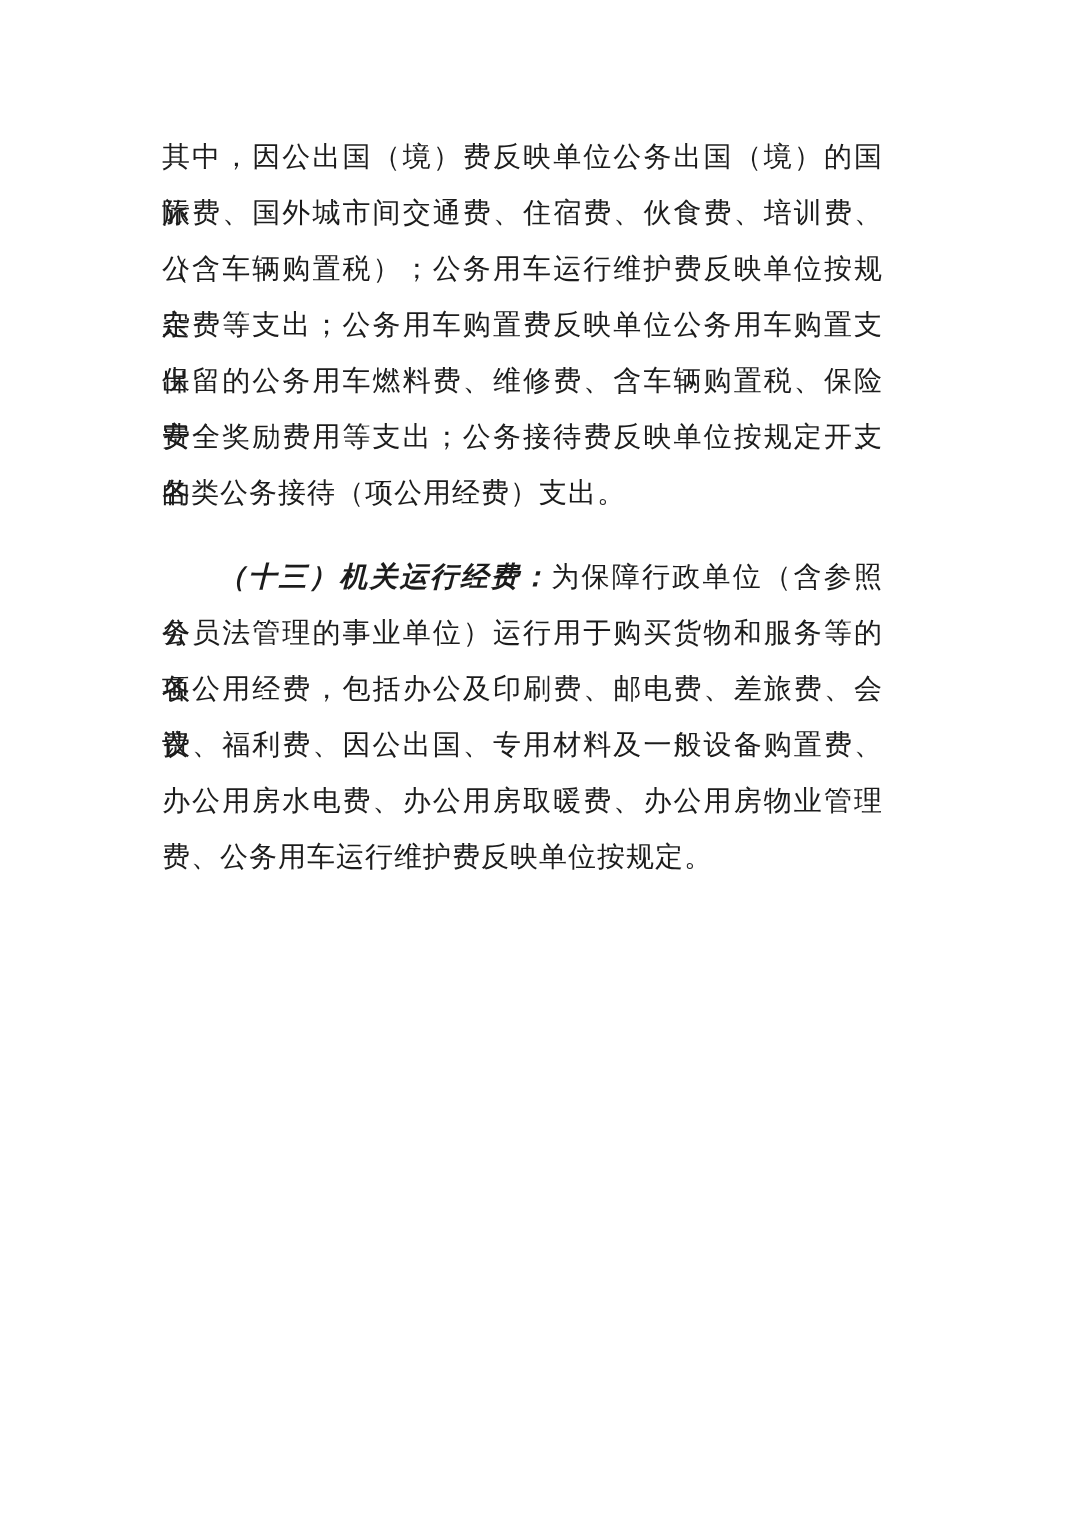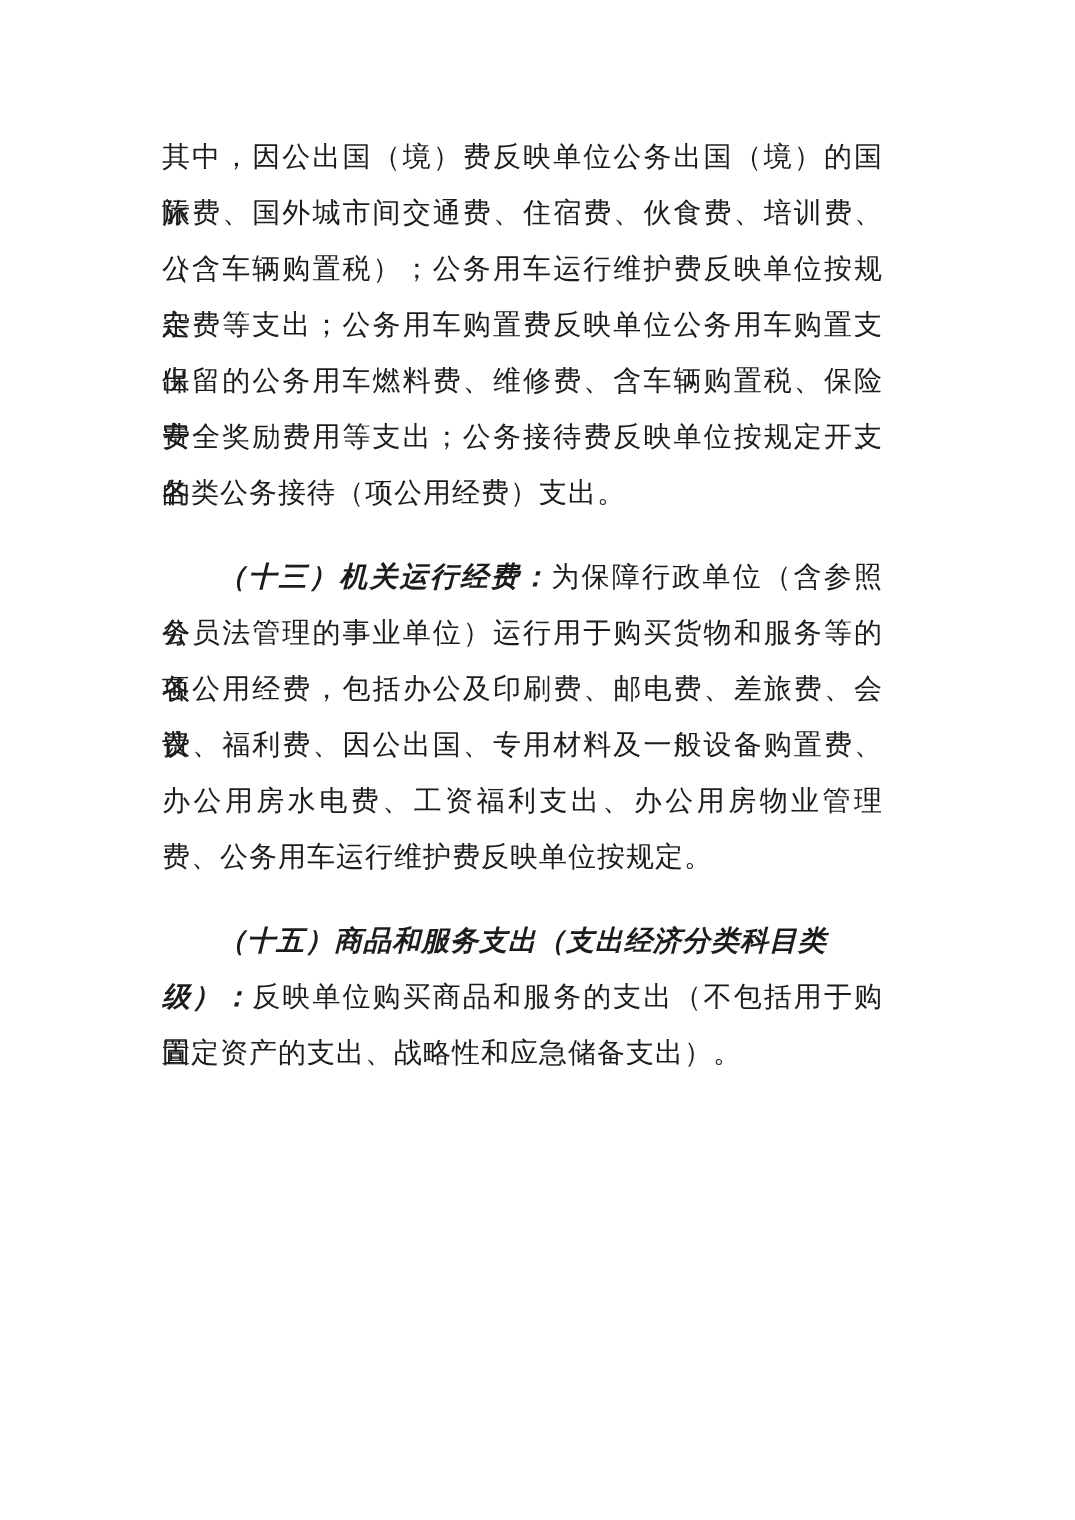--- a/index.html
+++ b/index.html
@@ -63,22 +63,17 @@
         <div class="line justify"><span class="run">杂费等支出；公务用车购置费反映单位公务用车购置支出</span></div>
         <div class="line justify"><span class="run">保留的公务用车燃料费、维修费、含车辆购置税、保险费、</span></div>
         <div class="line justify"><span class="run">安全奖励费用等支出；公务接待费反映单位按规定开支的</span></div>
         <div class="line"><span class="run">各类公务接待（项公用经费）支出。</span></div>
       </div>
       <div class="para">
         <div class="line justify indent"><span class="run-bold">（十三）机关运行经费：</span><span class="run">为保障行政单位（含参照公</span></div>
         <div class="line justify"><span class="run">务员法管理的事业单位）运行用于购买货物和服务等的各</span></div>
         <div class="line justify"><span class="run">项公用经费，包括办公及印刷费、邮电费、差旅费、会议</span></div>
         <div class="line justify"><span class="run">费、福利费、因公出国、专用材料及一般设备购置费、</span></div>
-        <div class="line justify"><span class="run">办公用房水电费、工资福利支出、办公用房物业管理</span></div>
+        <div class="line justify"><span class="run">办公用房水电费、办公用房取暖费、办公用房物业管理</span></div>
         <div class="line"><span class="run">费、公务用车运行维护费反映单位按规定。</span></div>
-      </div>
-      <div class="para">
-        <div class="line indent"><span class="run-bold">（十五）商品和服务支出（支出经济分类科目类</span></div>
-        <div class="line justify"><span class="run-bold">级）：</span><span class="run">反映单位购买商品和服务的支出（不包括用于购置</span></div>
-        <div class="line"><span class="run">固定资产的支出、战略性和应急储备支出）。</span></div>
       </div>
     </div>
 </div>
 
 </body></html>

